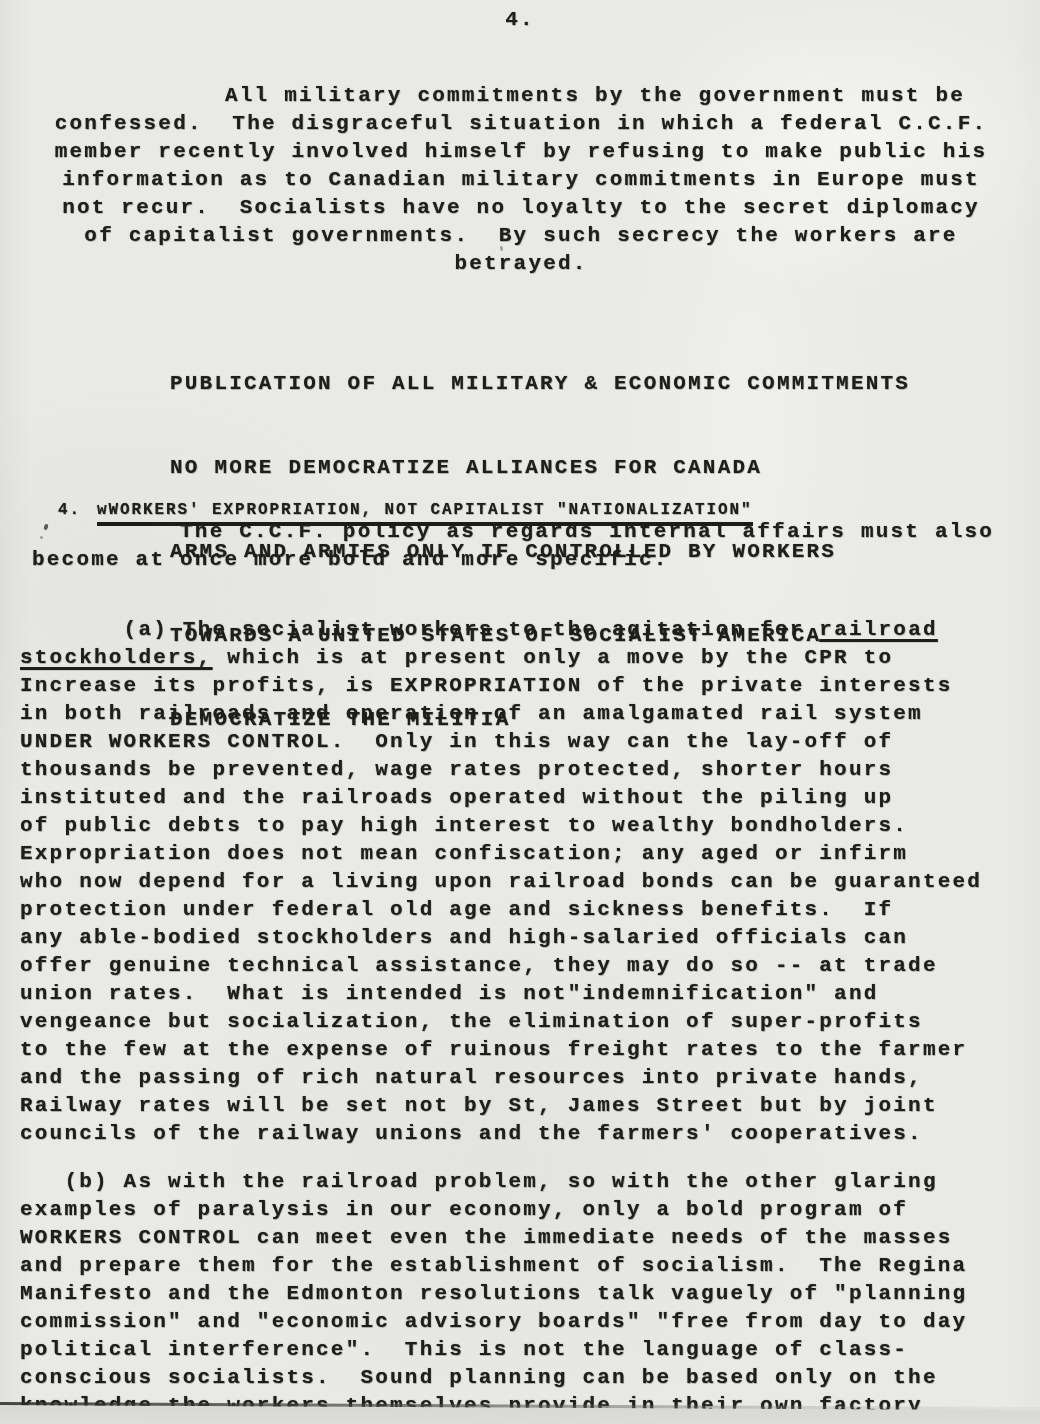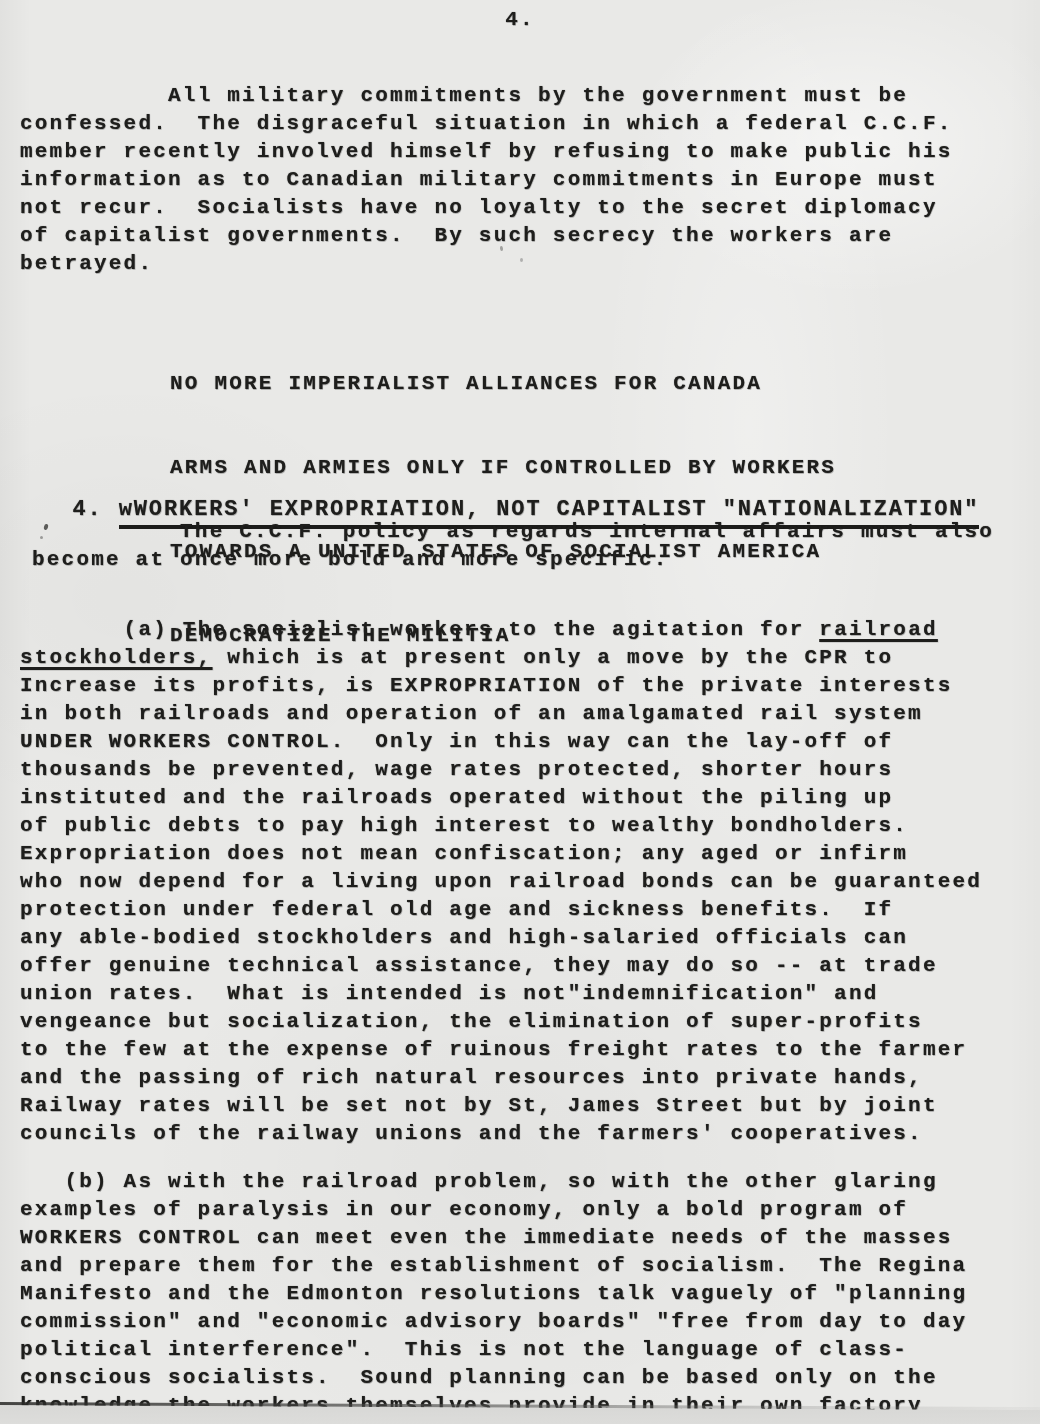--- a/index.html
+++ b/index.html
@@ -24,23 +24,23 @@
     font-weight:700;
     line-height:28px;
     letter-spacing:2.2px;
     color:#1e1e1c;
     white-space:pre-wrap;
     text-shadow:0 0 1px rgba(25,25,25,0.55), 0.6px 0.6px 0 rgba(25,25,25,0.22);
     filter:blur(0.25px);
   }
   .block{position:absolute;}
   #page-number{left:0;top:6px;width:100%;text-align:center;}
-  #para-military{left:20px;top:82px;width:1002px;}
+  #para-military{left:20px;top:82px;width:1002px;text-align:center;}
   #slogans{left:170px;top:314px;}
-  #section-heading{left:12px;top:468px;font-size:22px;letter-spacing:1.9px;}
+  #section-heading{left:12px;top:468px;font-size:16px;letter-spacing:1.9px;}
   .heading-number{margin-right:16px;}
   .heading-title{
     border-bottom:4px solid #1c1c1a;
     padding-bottom:3px;
   }
   #para-policy{left:20px;top:518px;width:1002px;margin-left:12px;}
   #para-a{left:20px;top:588px;width:1012px;}
   #para-b{left:20px;top:1168px;width:1012px;}
   .uline{
     text-decoration:underline;
@@ -72,21 +72,22 @@
 
   <div class="block typew" id="para-military">          All military commitments by the government must be
 confessed.  The disgraceful situation in which a federal C.C.F.
 member recently involved himself by refusing to make public his
 information as to Canadian military commitments in Europe must
 not recur.  Socialists have no loyalty to the secret diplomacy
 of capitalist governments.  By such secrecy the workers are
 betrayed.</div>
 
   <div class="block typew" id="slogans">
-    <div>NO MORE IMPERIALIST ALLIANCES FOR CANADA</div>
+    <div>PUBLICATION OF ALL MILITARY &amp; ECONOMIC COMMITMENTS</div>
+    <div>NO MORE DEMOCRATIZE ALLIANCES FOR CANADA</div>
     <div>ARMS AND ARMIES ONLY IF CONTROLLED BY WORKERS</div>
     <div>TOWARDS A UNITED STATES OF SOCIALIST AMERICA</div>
     <div>DEMOCRATIZE THE MILITIA</div>
   </div>
 
   <div class="block typew" id="section-heading">
     <span class="heading-number">4.</span><span class="heading-title">wWORKERS' EXPROPRIATION, NOT CAPITALIST "NATIONALIZATION"</span>
   </div>
 
   <div class="block typew" id="para-policy">          The C.C.F. policy as regards internal affairs must also

